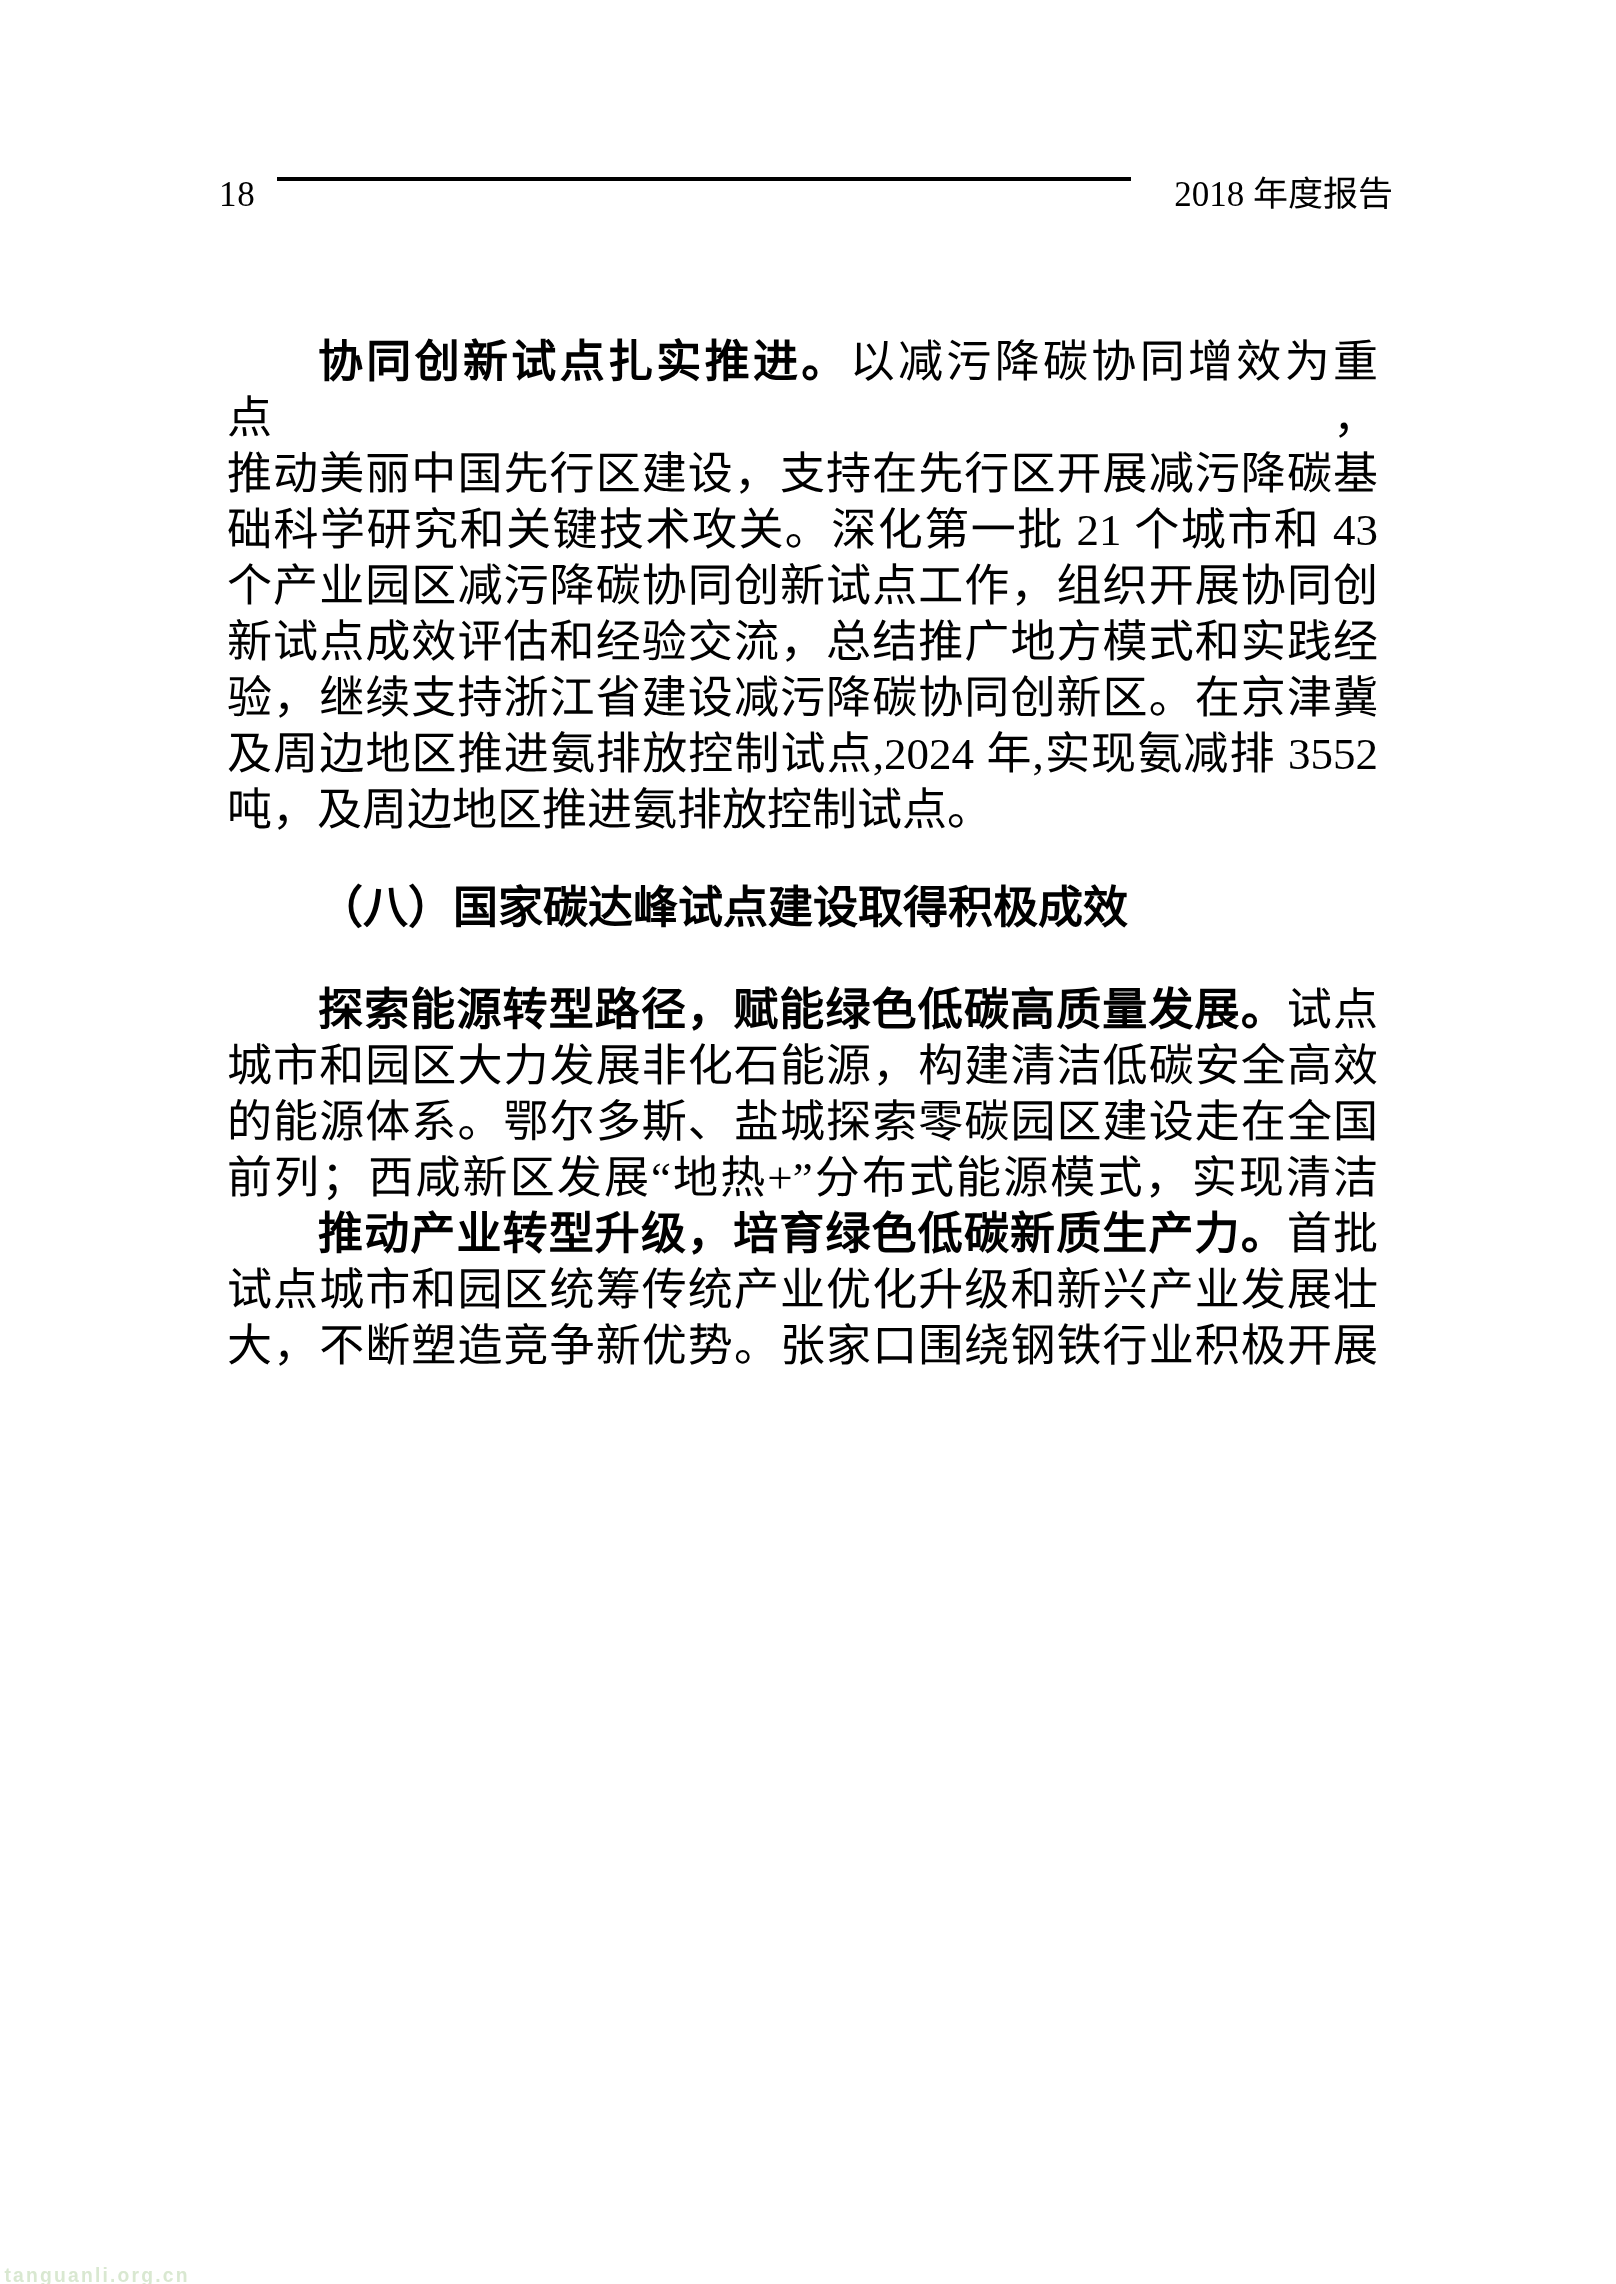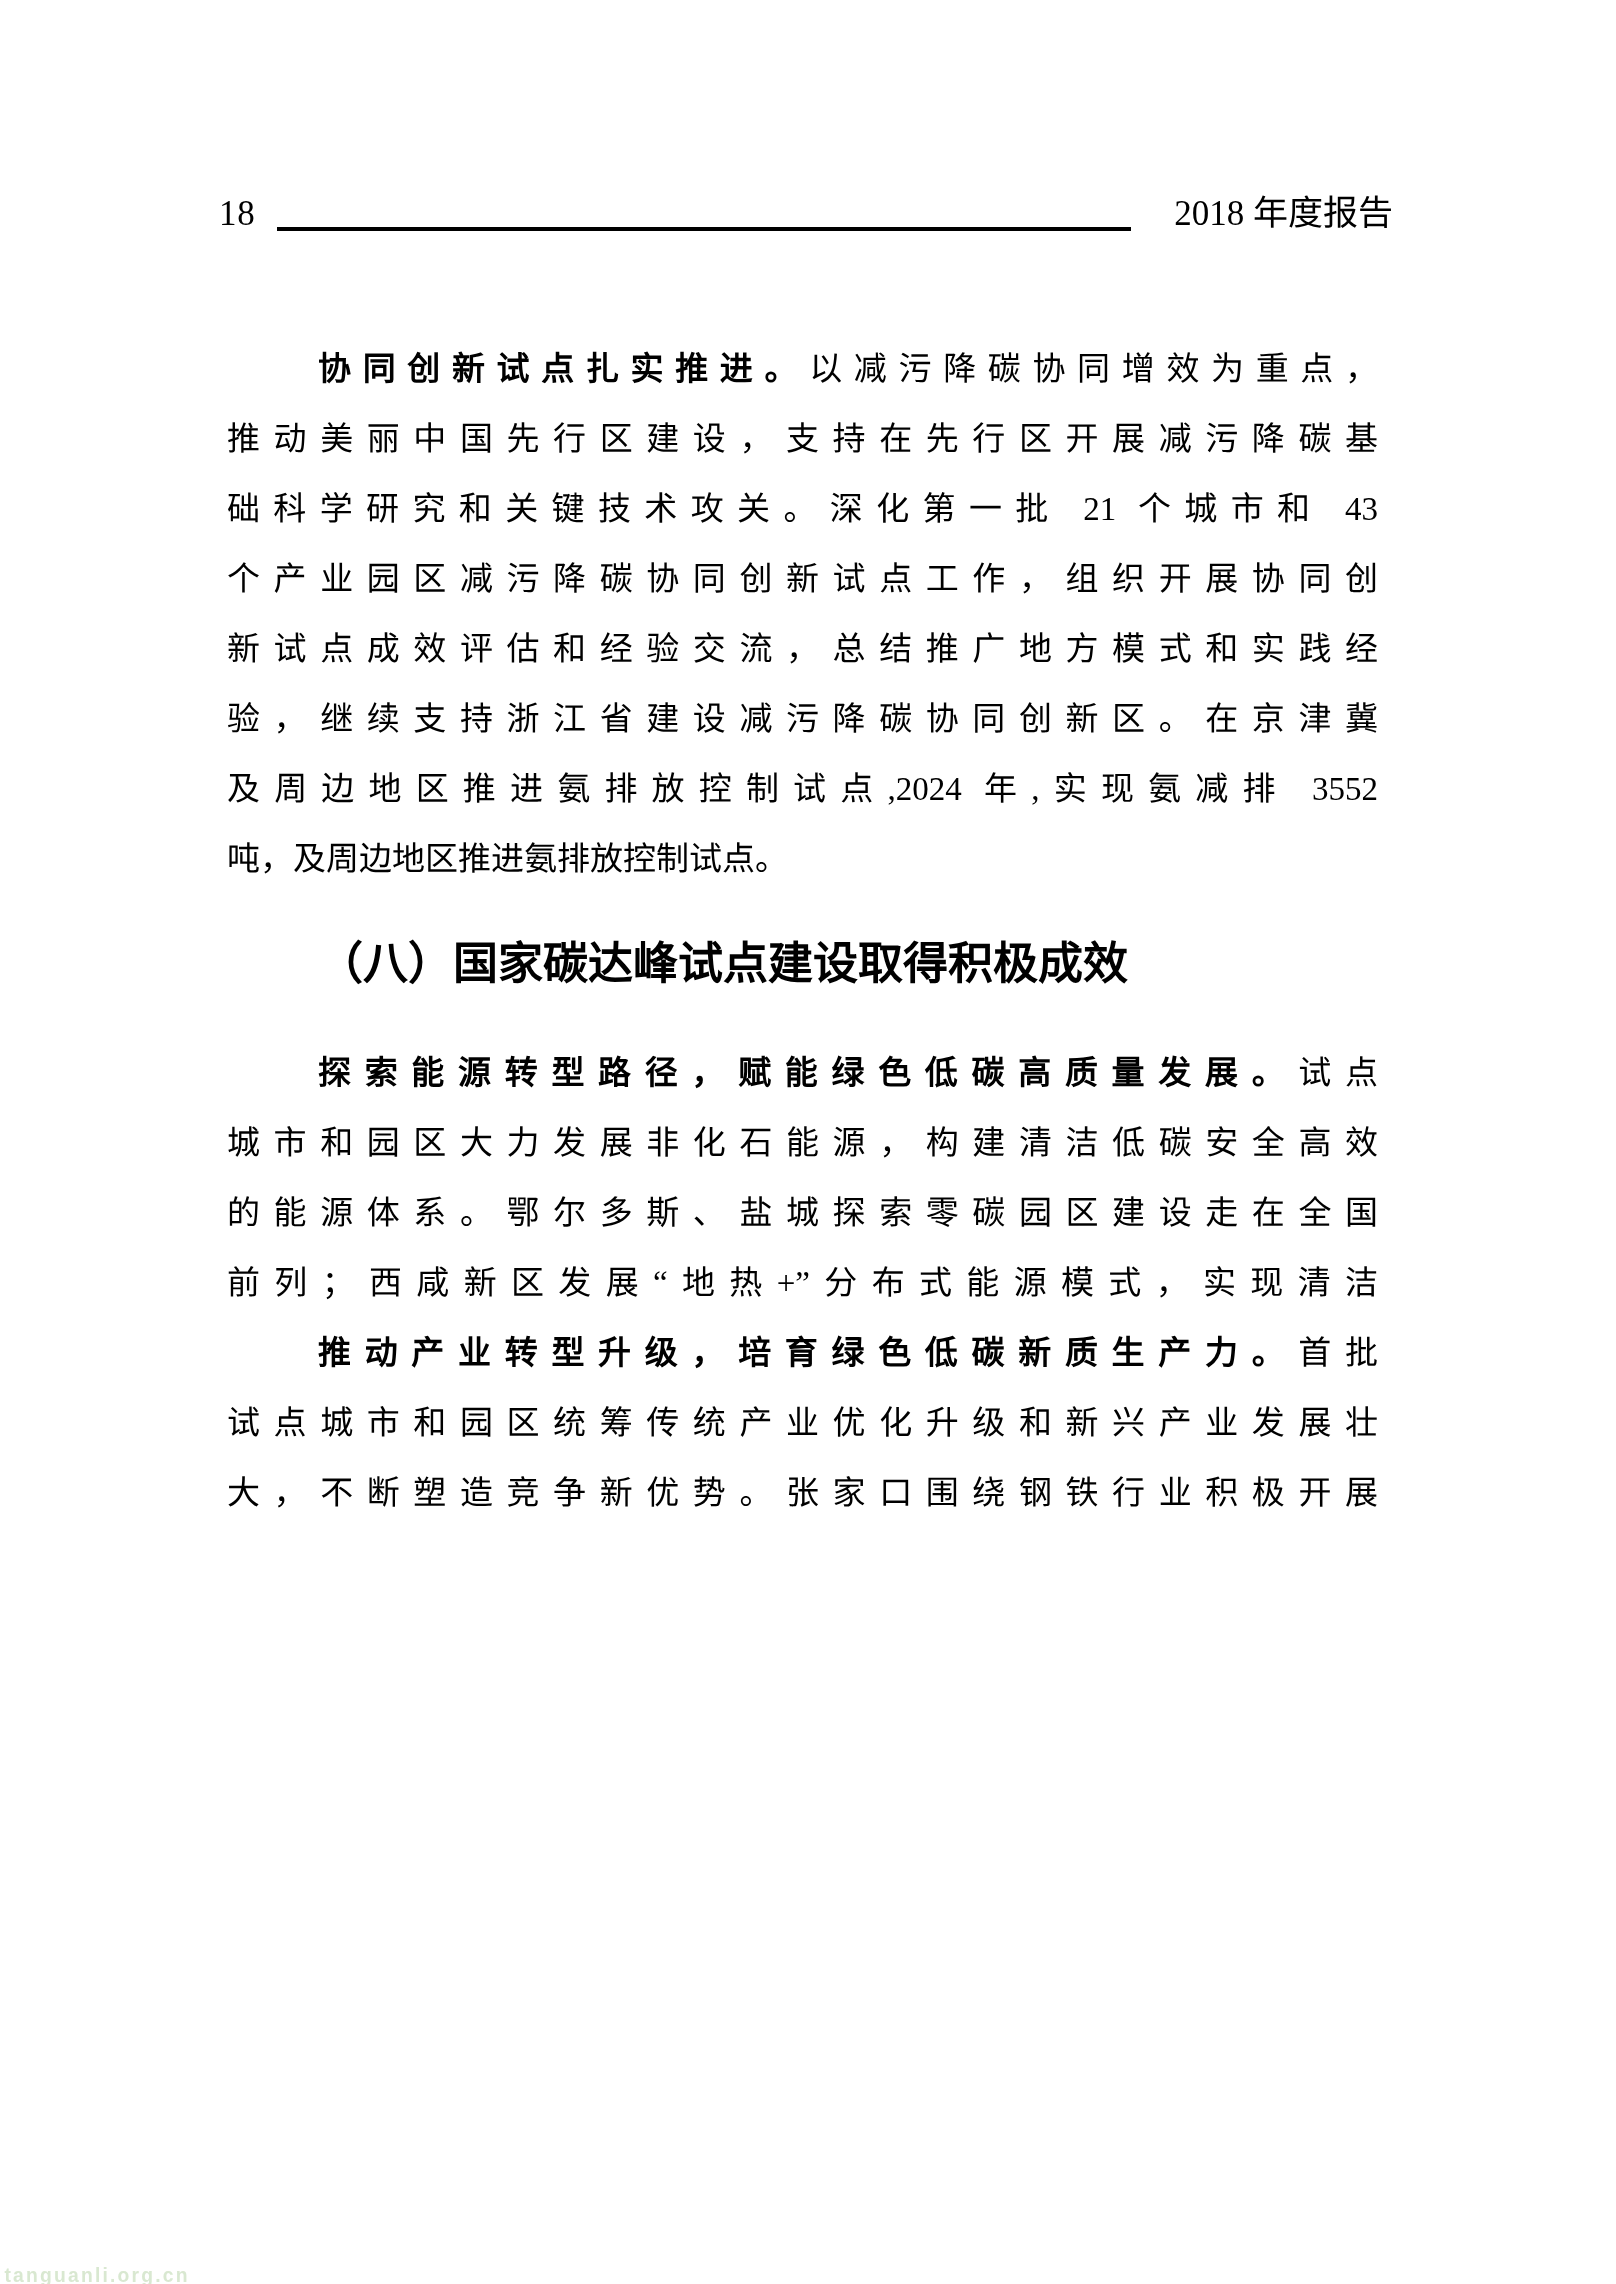--- a/index.html
+++ b/index.html
@@ -13,44 +13,43 @@
     color: #000000;
   }
   
   .header {
     position: absolute;
     top: 177px;
     left: 219px;
     right: 224px;
     height: 46px;
     display: flex;
-    align-items: flex-end;
+    align-items: flex-start;
     font-size: 35px;
     line-height: 1;
     white-space: nowrap;
-    margin-top: 8px;
   }
   .header .page-num { letter-spacing: 0.7px; }
   .header .rule {
     flex: 1 1 auto;
     height: 3.7px;
     background: #000000;
     margin-left: 22px;
     margin-right: 43px;
   }
   
   .body-text {
     position: absolute;
     left: 227px;
     top: 334px;
     width: 1151px;
   }
   .line {
-    font-size: 33px;
-    line-height: 70px;
+    font-size: 45px;
+    line-height: 56px;
     text-align: justify;
     text-align-last: justify;
     white-space: normal;
   }
   .line.partial { text-align-last: left; }
   .line.indent { text-indent: 91px; }
   .bold { font-weight: bold; }
   .section-heading {
     font-size: 45px;
     line-height: 91px;

